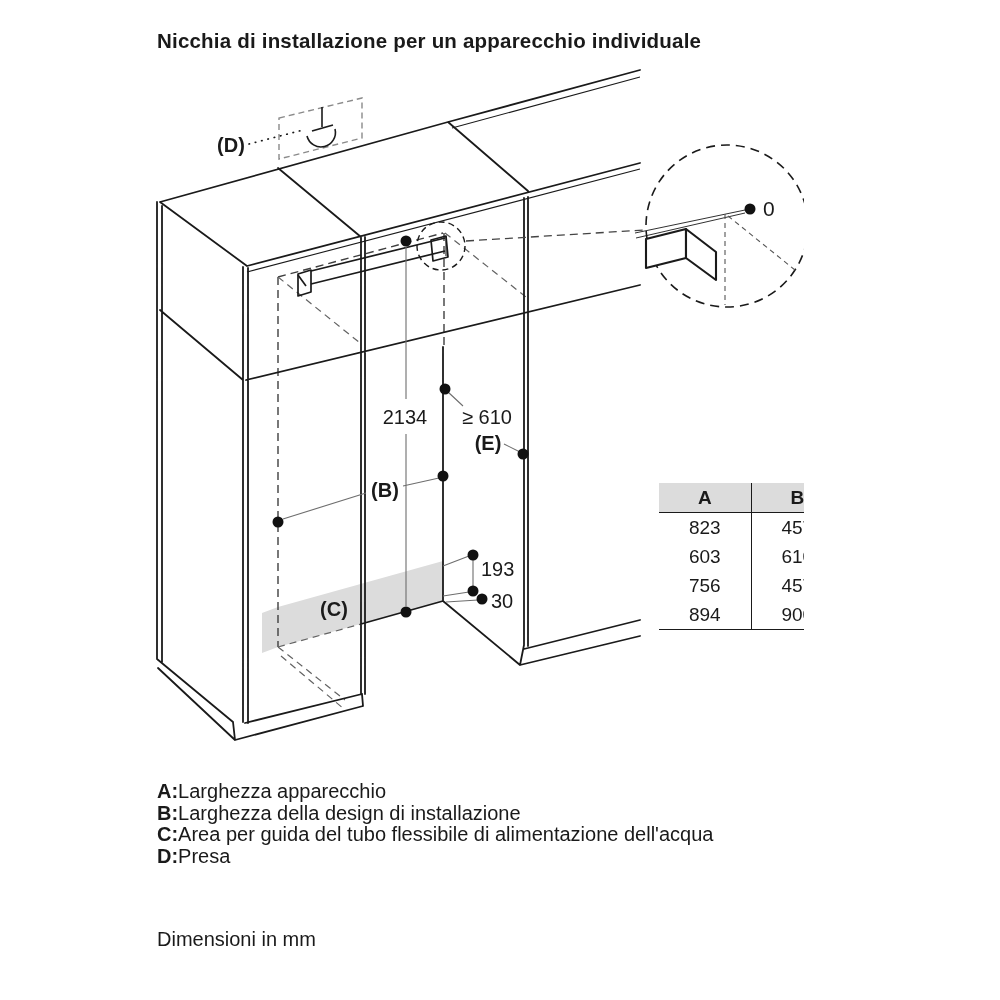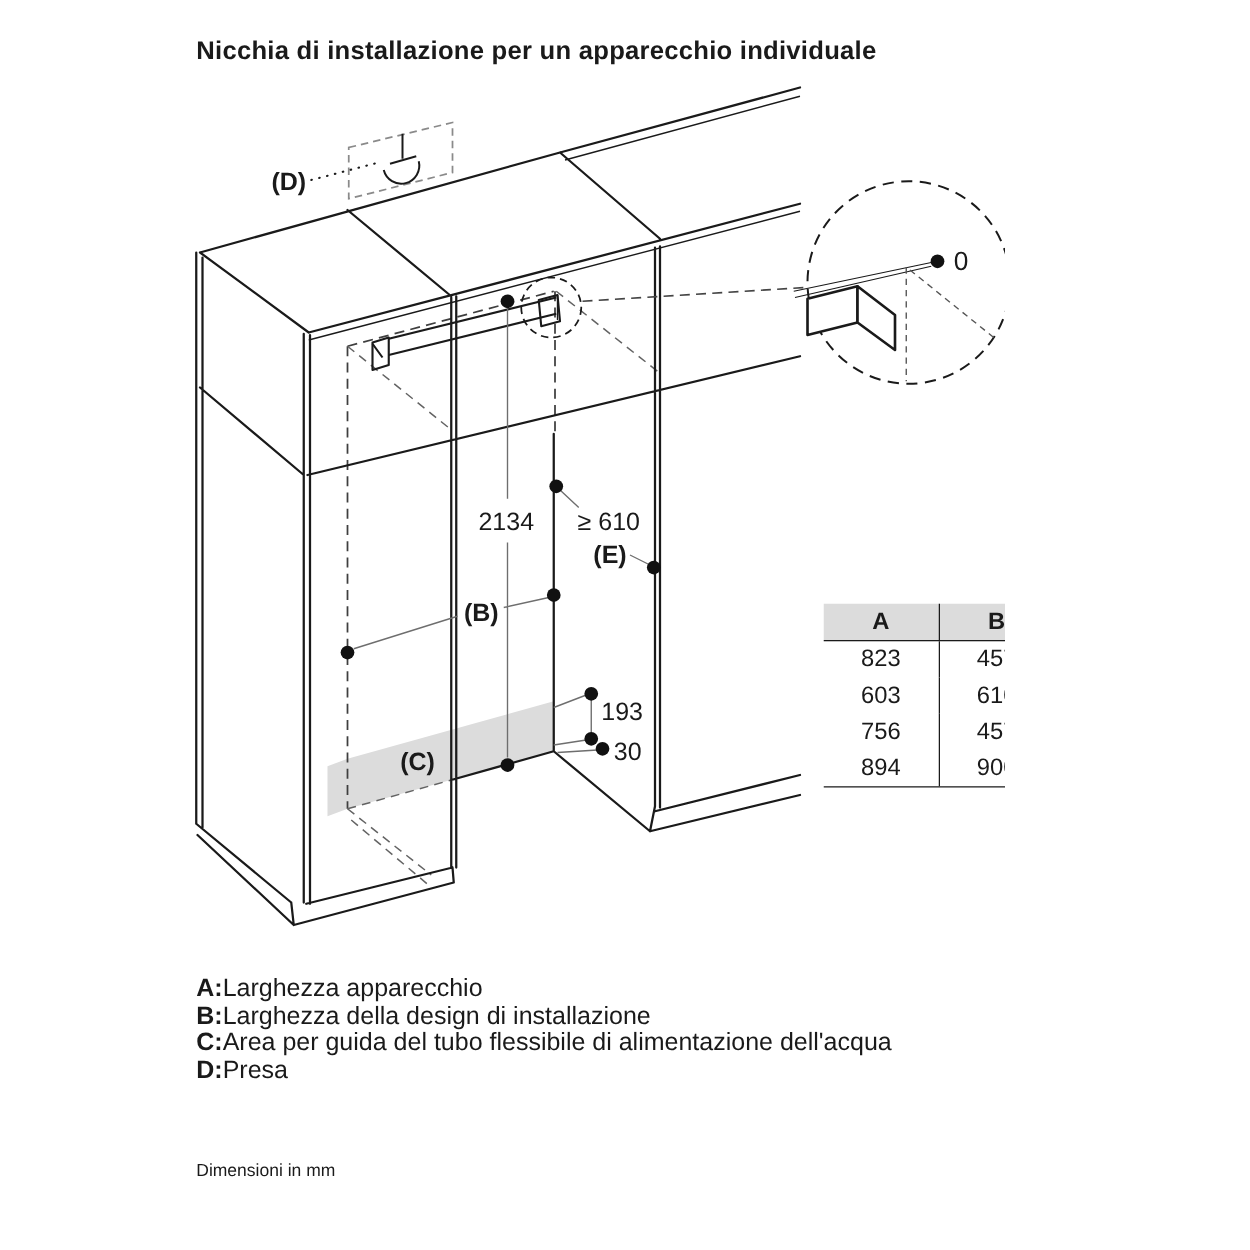--- a/index.html
+++ b/index.html
@@ -22,21 +22,21 @@
   .dim-table .tr.body + .tr.body{border-top:1.2px solid #1a1a1a;}
   .dim-table .td{width:92px;display:flex;align-items:center;justify-content:center;
                  font-size:19px;line-height:29px;}
   .dim-table .td.colB{border-left:1.5px solid #1a1a1a;}
   .dim-table .tr.head .td{font-weight:700;}
 
   .legend{position:absolute;left:157px;top:781px;font-size:20px;line-height:21.5px;}
   .legend-row{white-space:nowrap;}
   .legend-row .k{font-weight:700;display:inline-block;min-width:21px;}
 
-  .footer-note{position:absolute;left:157px;top:928px;font-size:14px;}
+  .footer-note{position:absolute;left:157px;top:928px;font-size:20px;}
 </style>
 </head>
 <body>
 
 <div class="page">
 
   <div class="page-title">Nicchia di installazione per un apparecchio individuale</div>
 
   <svg class="diagram" width="1000" height="1000" viewBox="0 0 1000 1000">
 

